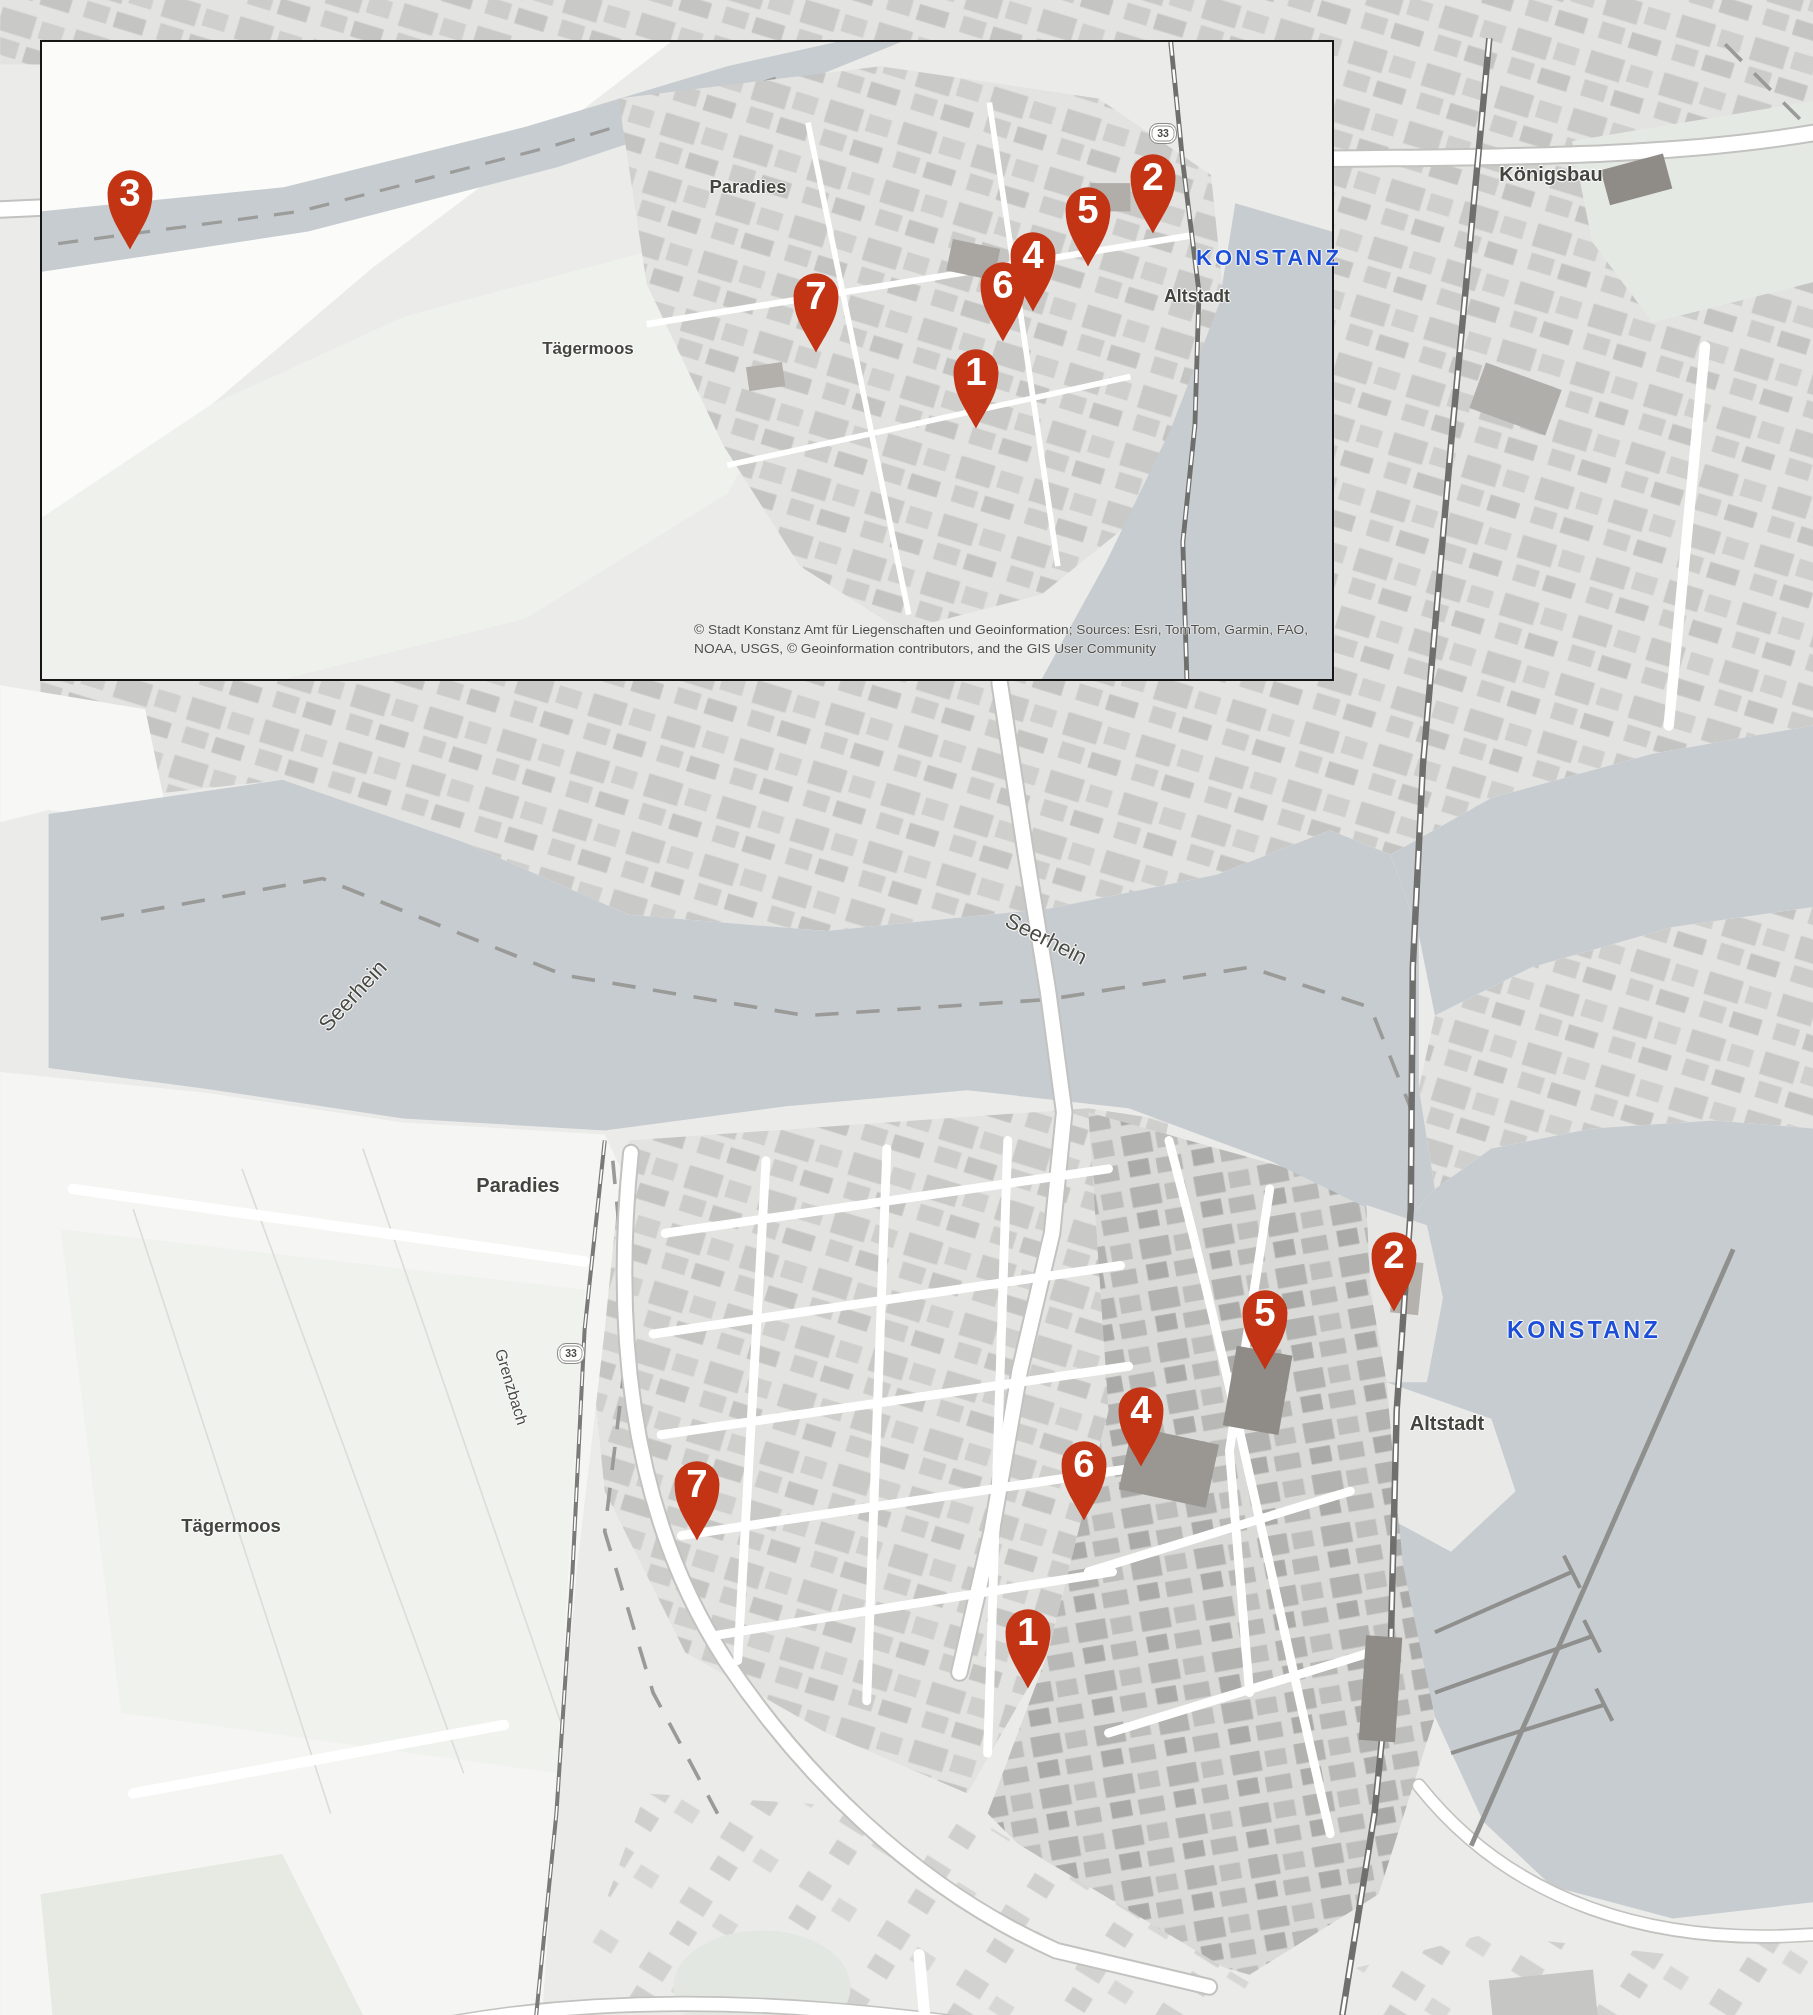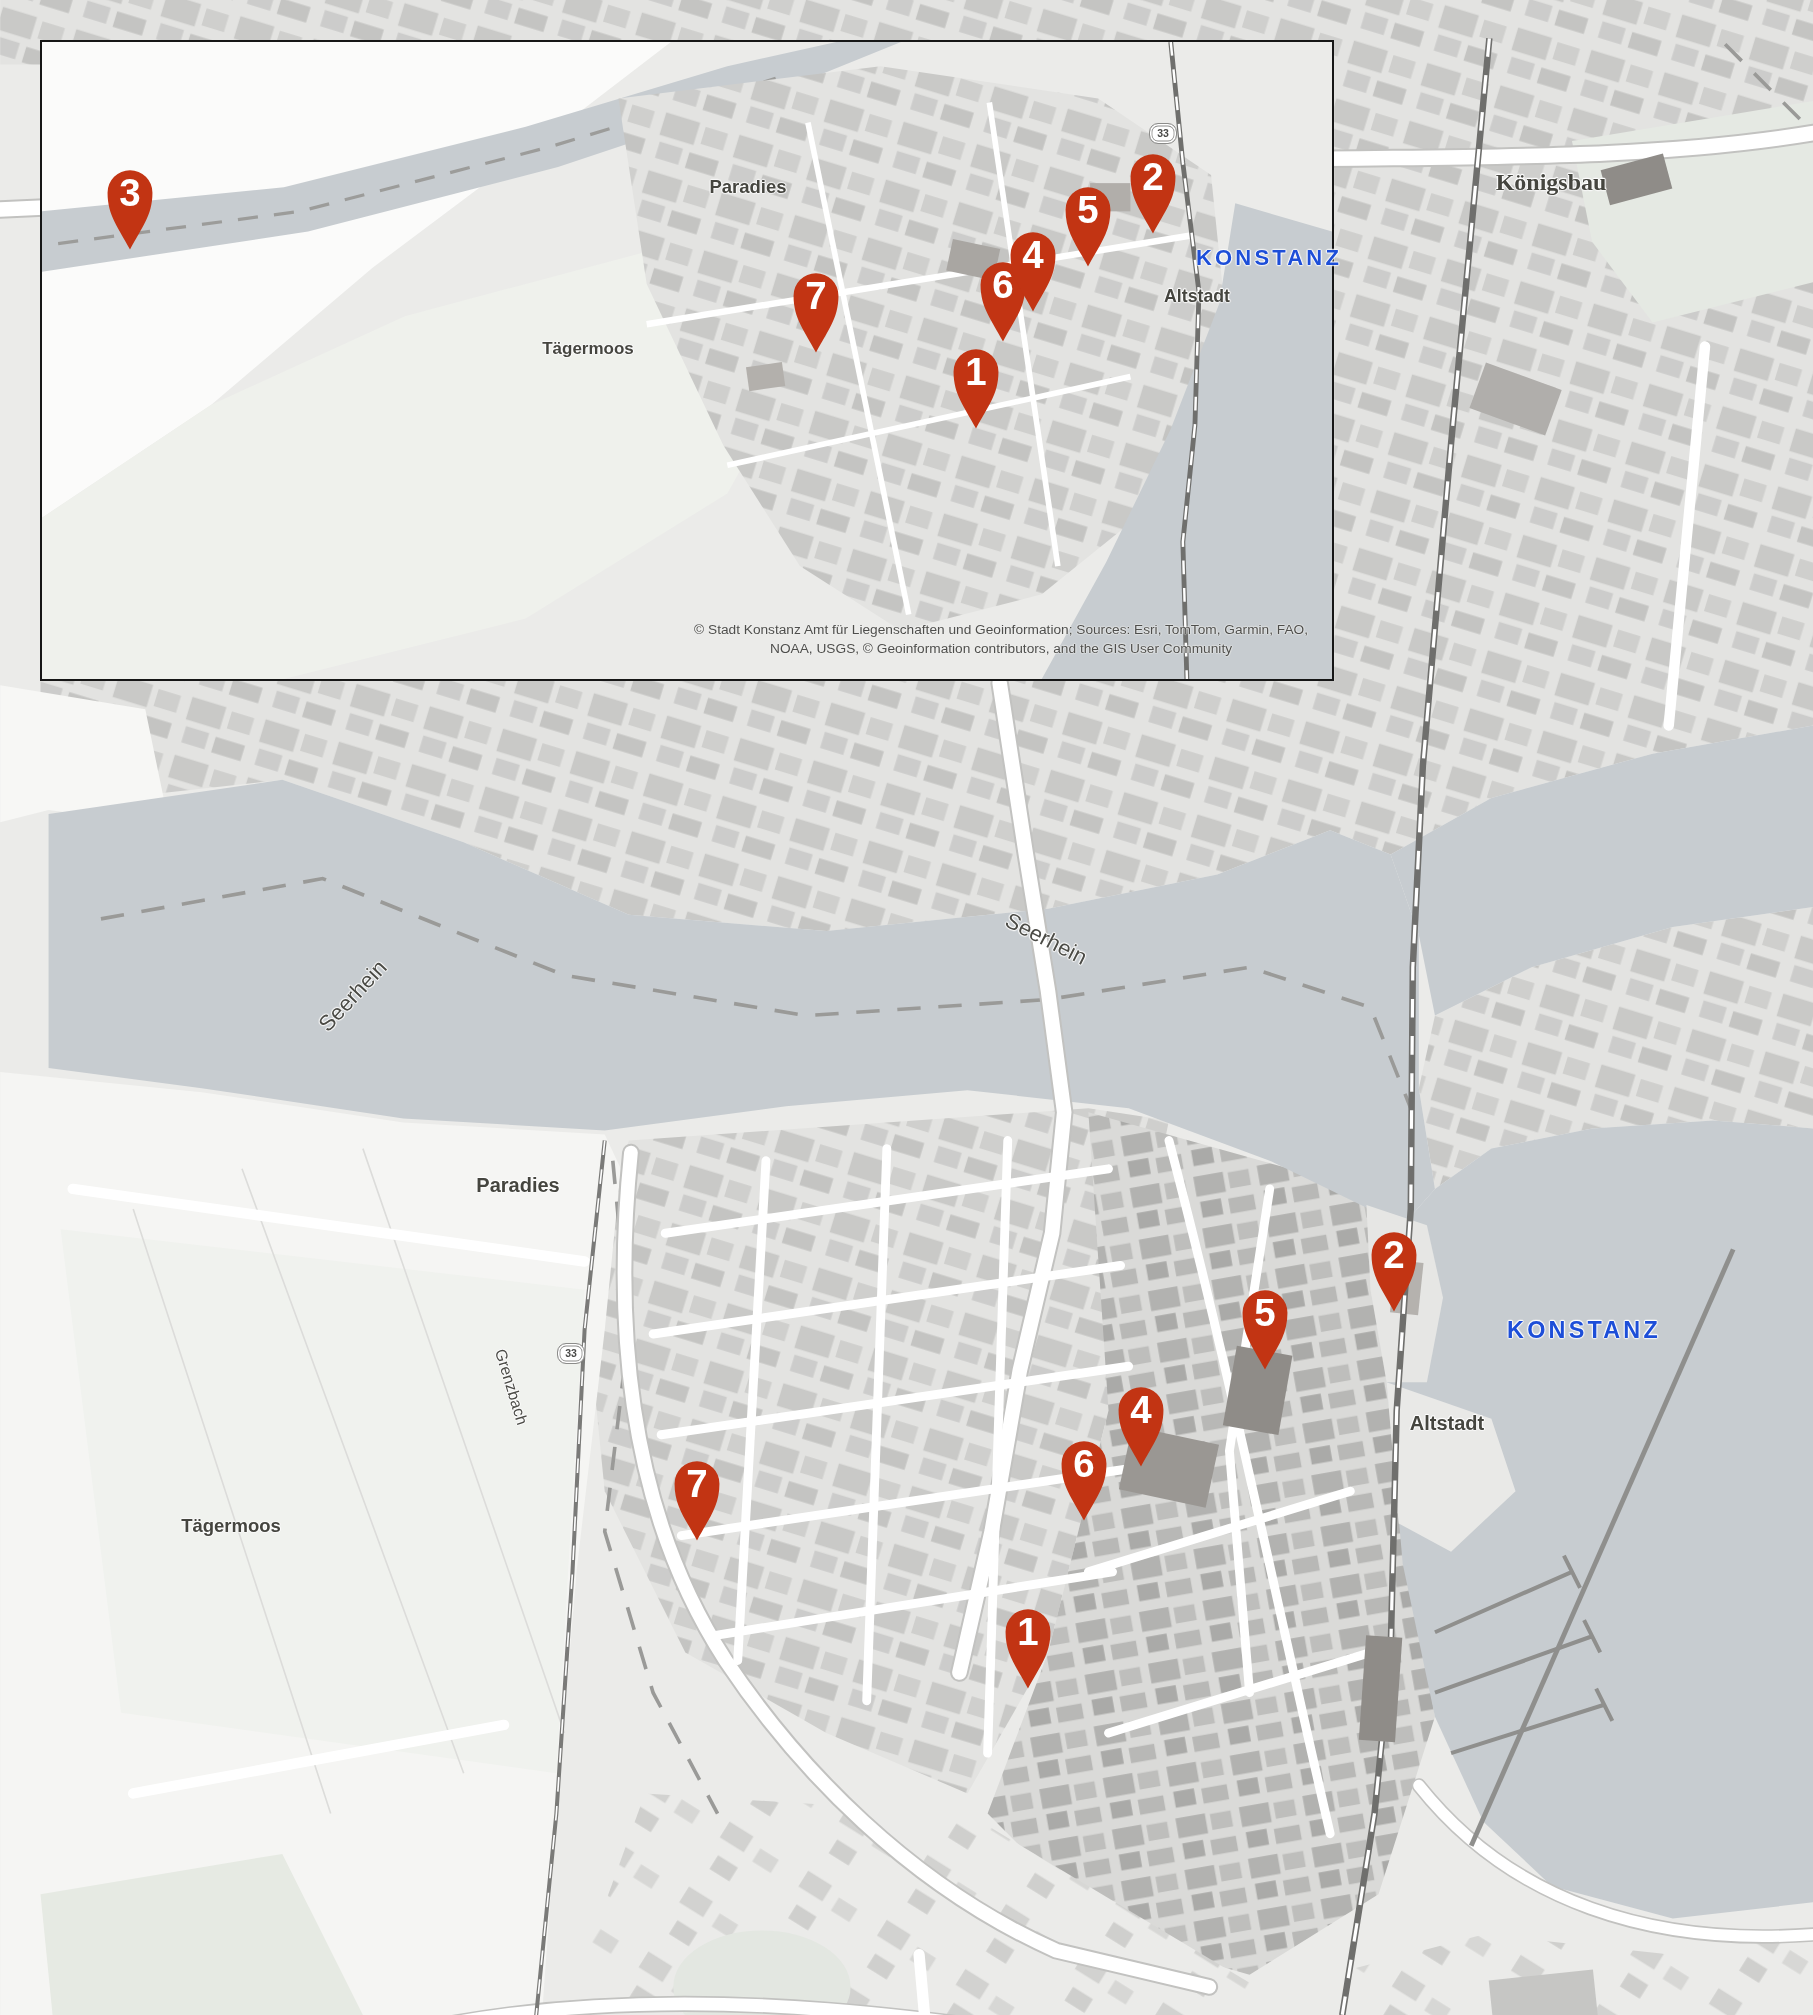--- a/index.html
+++ b/index.html
@@ -10,21 +10,21 @@
   #inset{position:absolute;left:40px;top:40px;width:1290px;height:637px;
          border:2.8px solid #161616;background:#ebebe9;box-sizing:content-box;}
   #inset svg{position:absolute;left:0;top:0;}
   
   .maplabel{position:absolute;transform:translate(-50%,-50%);white-space:nowrap;
     color:#45453f;font-weight:bold;
     text-shadow:0 0 2px #fff,0 0 2px #fff,0 0 2px #fff,0 0 2px #fff,
                 0.4px 0.4px 0.8px #fff,-0.4px -0.4px 0.8px #fff,0.4px -0.4px 0.8px #fff,-0.4px 0.4px 0.8px #fff;}
   .city{letter-spacing:3.2px;color:#1d4ed8;margin-top:16px;}
   .water-label{font-weight:normal;color:#4b4b46;}
-  .attr{position:absolute;text-align:center;color:#4e4e4c;font-size:13.7px;line-height:18.5px;
+  .attr{position:absolute;text-align:left;color:#4e4e4c;font-size:13.7px;line-height:18.5px;
     font-weight:normal;white-space:nowrap;
     text-shadow:0 0 1.6px #f2f2f0,0 0 1.6px #f2f2f0,0 0 1.6px #f2f2f0;}
   
   .shield{position:absolute;width:26px;height:18.5px;background:#fff;border:1.2px solid #8c8c8a;
     border-radius:9px;box-shadow:inset 0 0 0 1.6px #fff,inset 0 0 0 2.4px #8c8c8a;
     display:flex;align-items:center;justify-content:center;
     font-size:10.5px;font-weight:bold;color:#4a4a48;}
   
   .pin{position:absolute;width:50px;height:85px;}
   .pin svg{display:block;}
@@ -222,21 +222,21 @@
         <text x="62" y="98" text-anchor="middle">5</text>
       </svg>
   </div>
   <div class="pin" style="left:1128px;top:151px;">
     <svg viewBox="0 0 124 212" width="50" height="85">
         <path d="M62 206 C34 152 6 122 6 64 A56 56 0 1 1 118 64 C118 122 90 152 62 206 Z" fill="#c23413"></path>
         <text x="62" y="98" text-anchor="middle">2</text>
       </svg>
   </div>
 
-  <div class="maplabel" style="left:1551px;top:182px;font-size:24px;font-family:Liberation Serif, serif;">Königsbau</div>
+  <div class="maplabel" style="left:1551px;top:174px;font-size:20px;">Königsbau</div>
   <div class="maplabel water-label" style="left:353px;top:996px;font-size:22px;transform:translate(-50%,-50%) rotate(-47deg);">Seerhein</div>
   <div class="maplabel water-label" style="left:1046px;top:939px;font-size:22px;transform:translate(-50%,-50%) rotate(27deg);">Seerhein</div>
   <div class="maplabel" style="left:518px;top:1185px;font-size:20px;">Paradies</div>
   <div class="maplabel water-label" style="left:511px;top:1387px;font-size:16px;transform:translate(-50%,-50%) rotate(73deg);">Grenzbach</div>
   <div class="maplabel" style="left:231px;top:1526px;font-size:18.5px;">Tägermoos</div>
   <div class="maplabel city" style="left:1584px;top:1314px;font-size:23.4px;">KONSTANZ</div>
   <div class="maplabel" style="left:1447px;top:1423px;font-size:20px;">Altstadt</div>
   <div class="shield" style="left:557px;top:1343px;">33</div>
 
   <div class="pin" style="left:1369px;top:1229px;">

